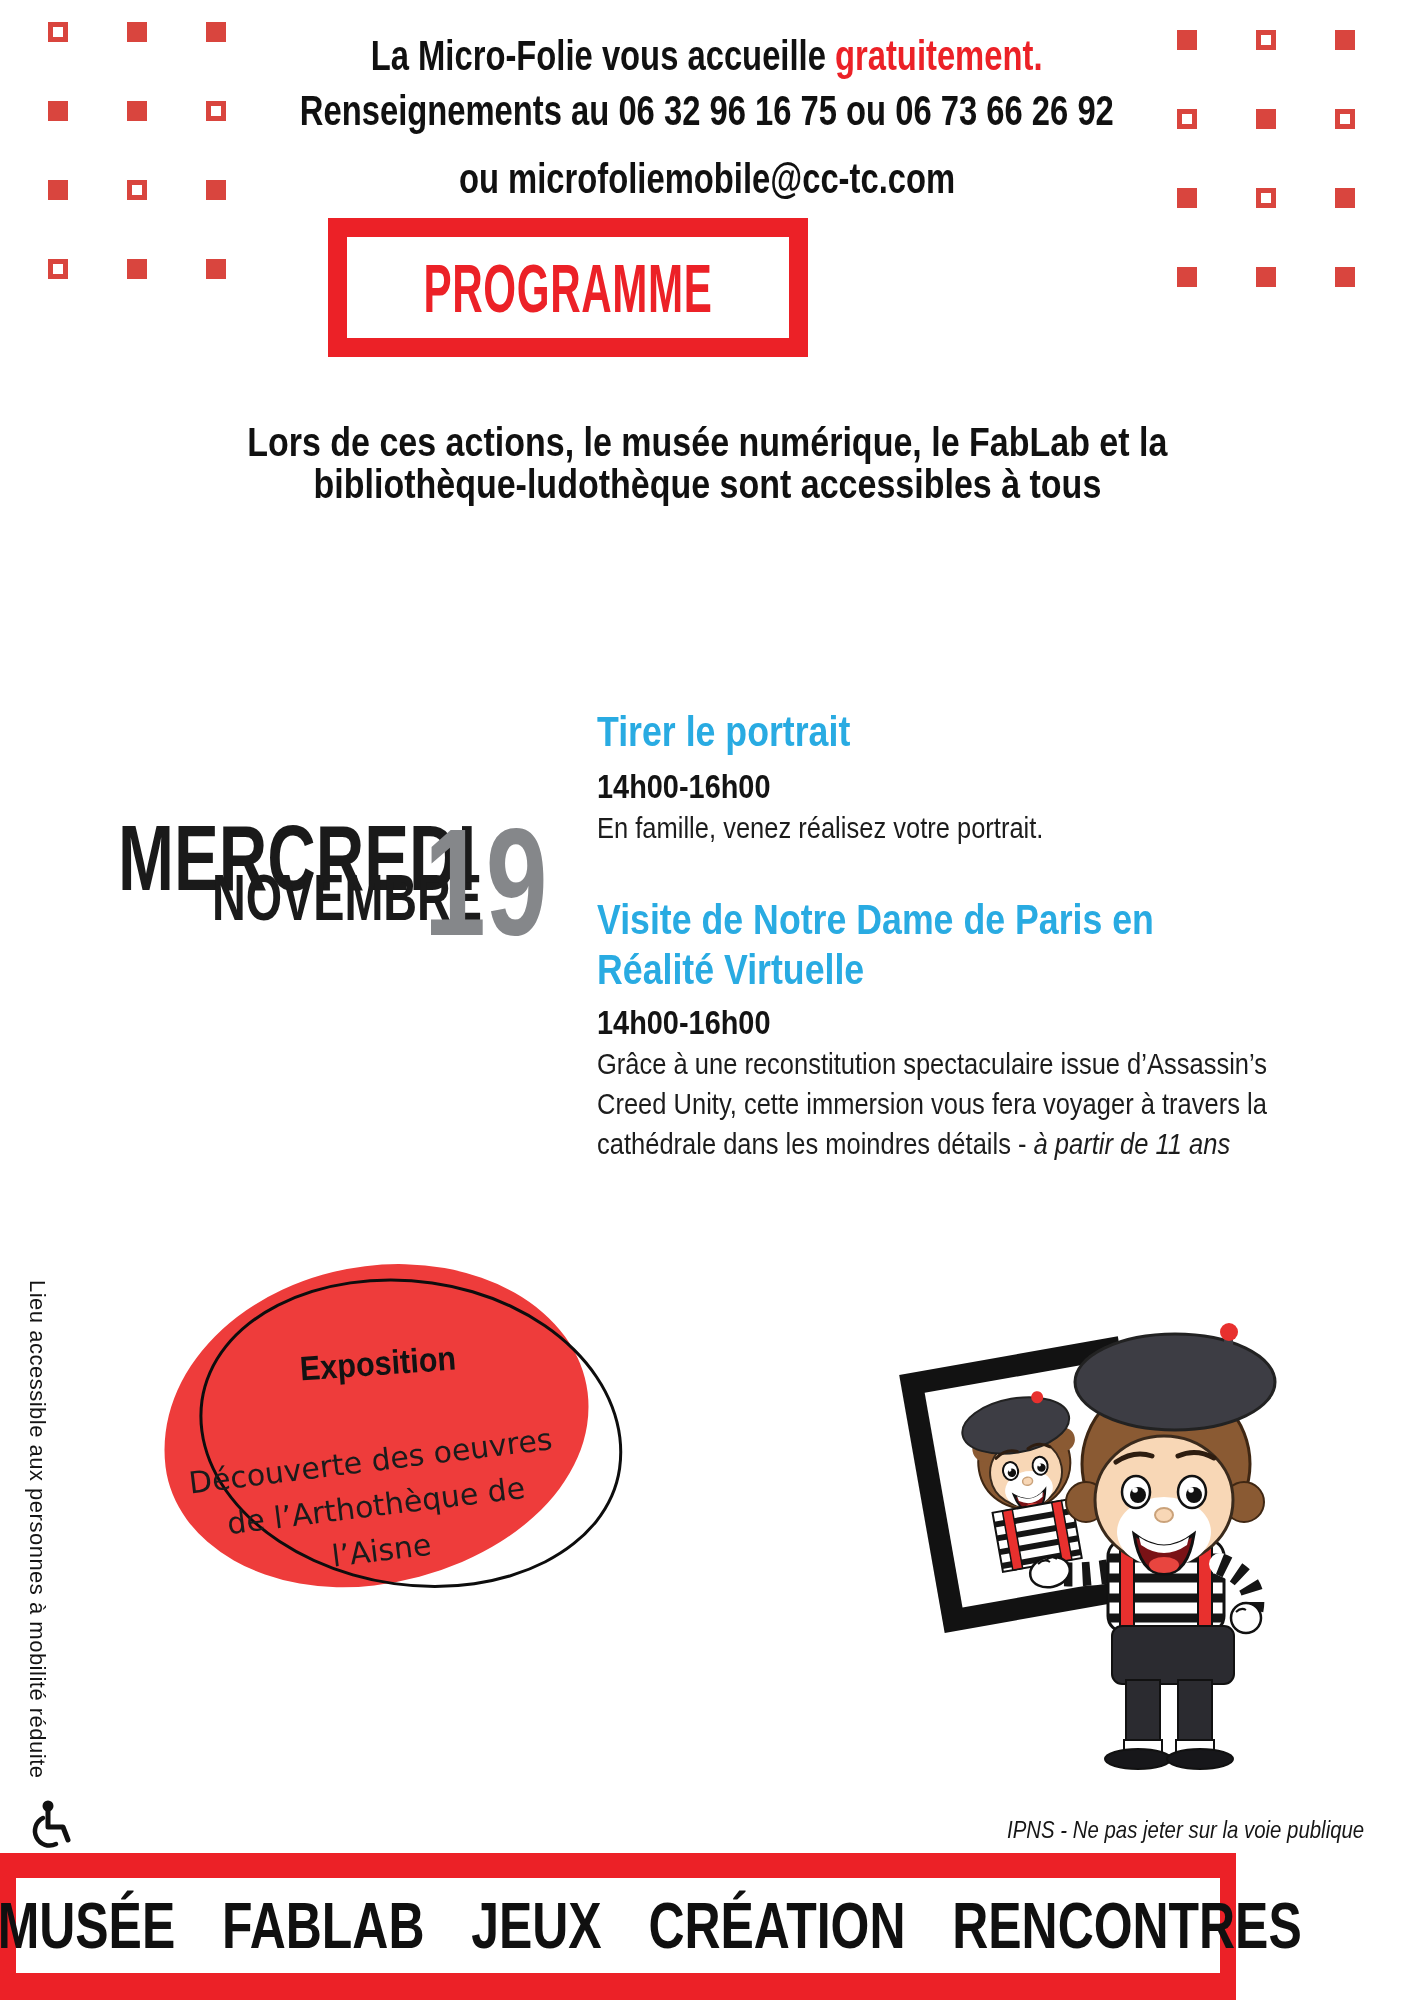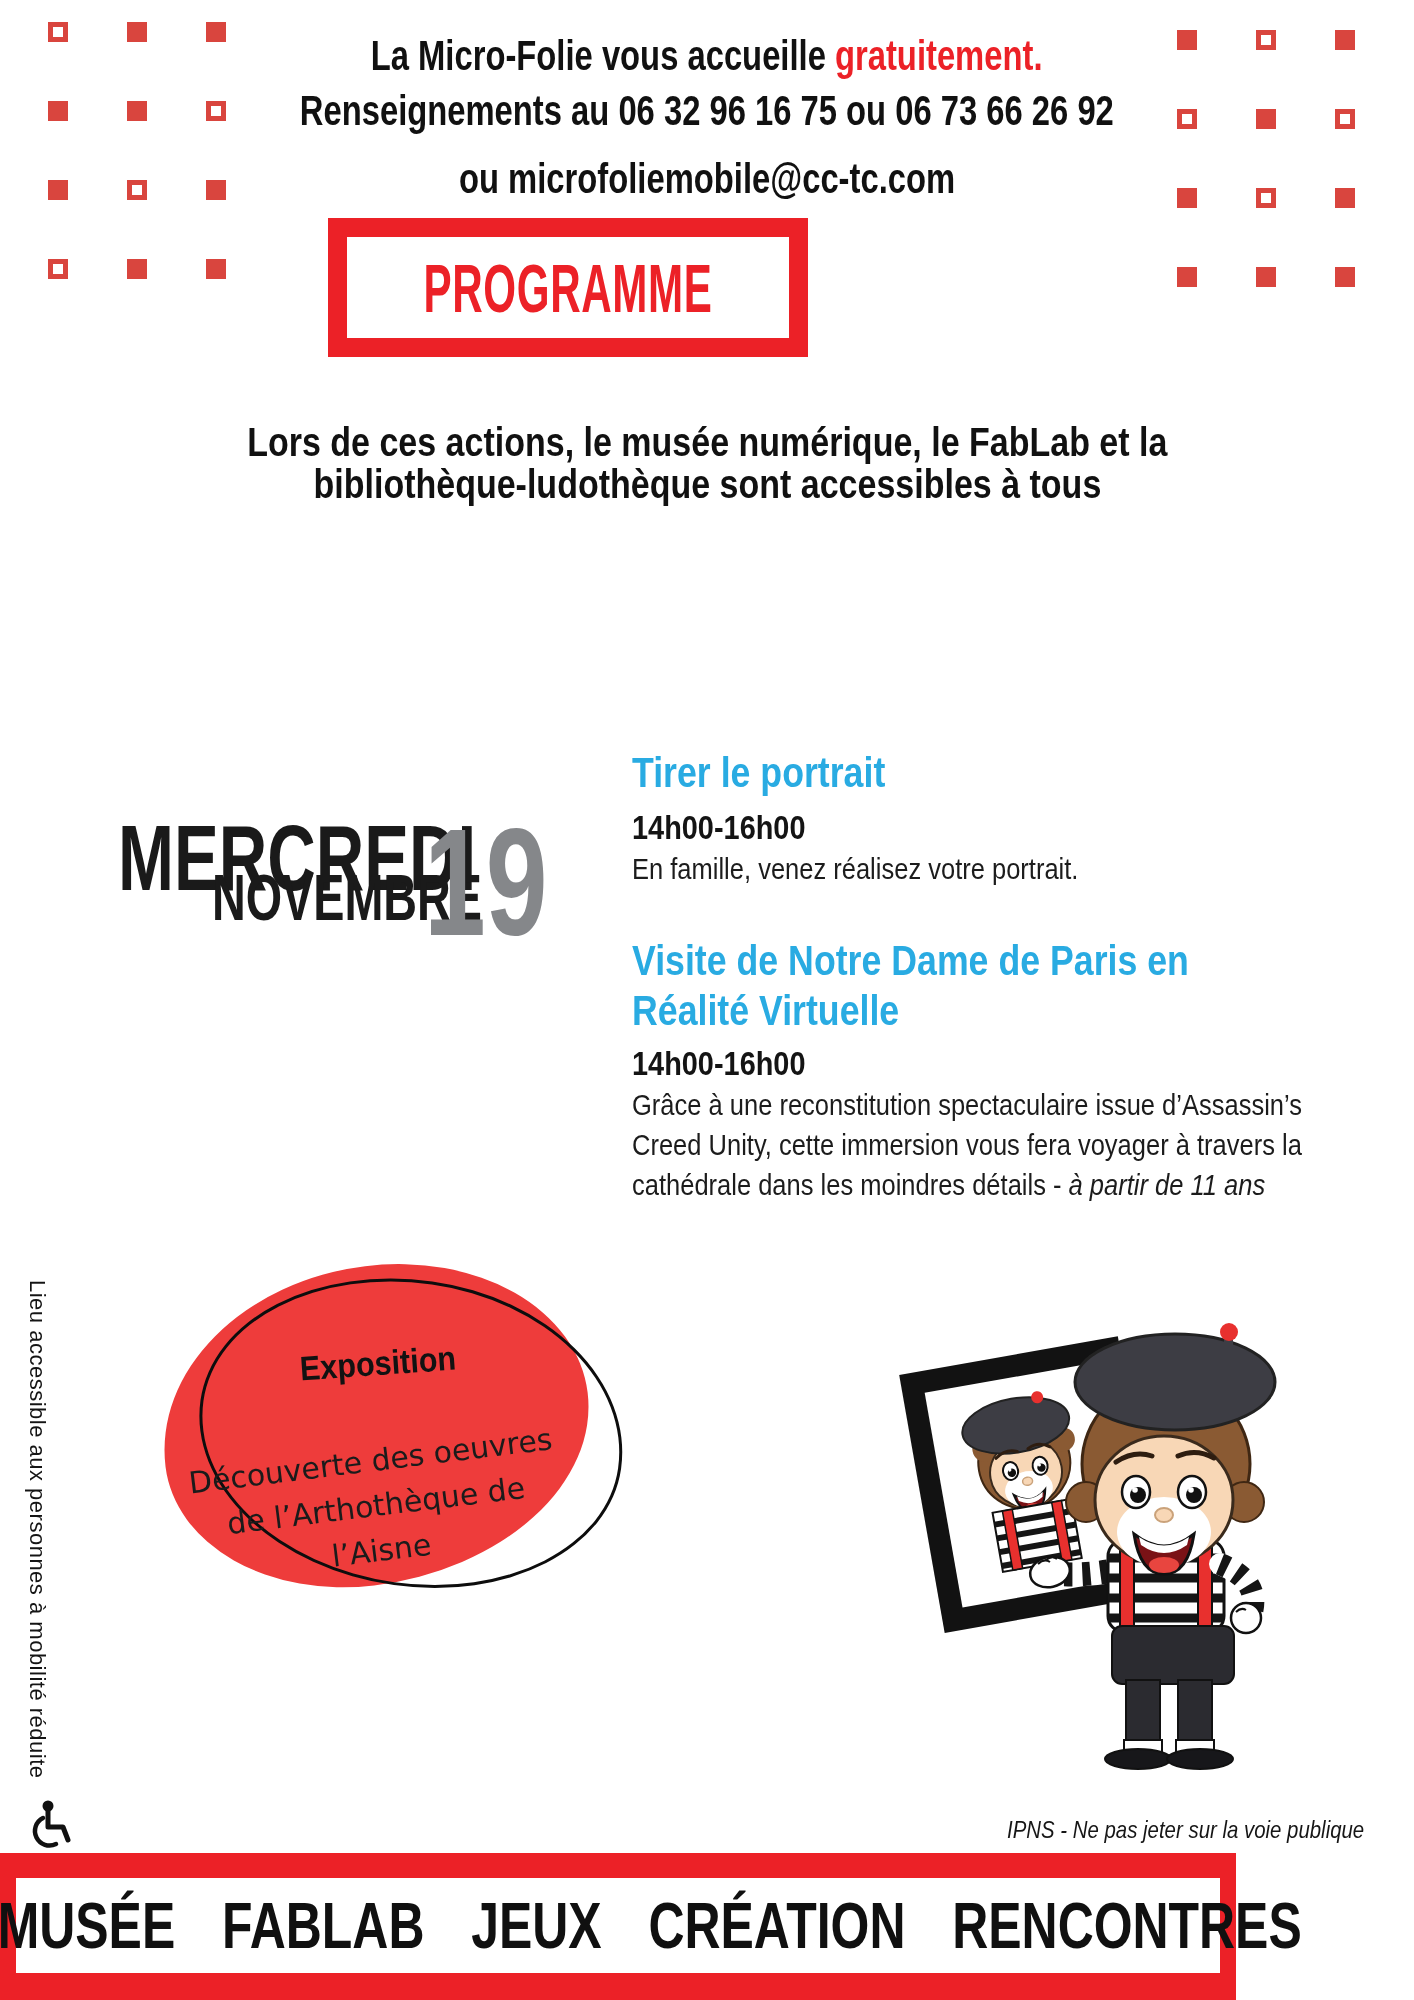--- a/index.html
+++ b/index.html
@@ -35,21 +35,21 @@
   #programme-box{position:absolute;left:328px;top:218px;width:480px;height:139px;box-sizing:border-box;border:19px solid var(--red-bright);background:#fff;display:flex;align-items:center;justify-content:center;}
   #programme-box .ttl{font-size:68px;font-weight:700;color:var(--red-bright);letter-spacing:1px;}
   
   .intro{position:absolute;left:0;width:100%;text-align:center;font-weight:700;font-size:40px;white-space:nowrap;}
   
   .date-line{position:absolute;white-space:nowrap;font-weight:700;color:#1a1a1a;}
   #day-name{left:118px;top:812px;font-size:92px;line-height:92px;}
   #month-name{left:212px;top:866px;font-size:64px;line-height:64px;}
   #day-number{left:424px;top:806px;font-size:152px;line-height:152px;color:var(--gray-day);font-weight:700;}
   
-  .el{position:absolute;left:632px;white-space:nowrap;margin-top:41px;}
+  .el{position:absolute;left:597px;white-space:nowrap;}
   .ev-title{font-size:42px;line-height:44px;font-weight:700;color:var(--blue);}
   .ev-time{font-size:34px;line-height:36px;font-weight:700;color:#141414;}
   .ev-desc{font-size:30px;line-height:36px;font-weight:400;color:#1c1c1c;}
   .ev-desc .it{font-style:italic;}
   
   #blob-wrap{position:absolute;left:158px;top:1258px;width:470px;height:345px;}
   #blob-red{position:absolute;left:4px;top:8px;width:428px;height:318px;background:var(--red-blob);
     border-radius:52% 48% 55% 45% / 55% 48% 52% 45%;transform:rotate(-7deg);}
   #blob-outline{position:absolute;left:40px;top:22px;width:420px;height:300px;border:3px solid #0d0d0d;background:transparent;
     border-radius:50% 50% 49% 51% / 49% 52% 48% 51%;transform:rotate(8deg);}

